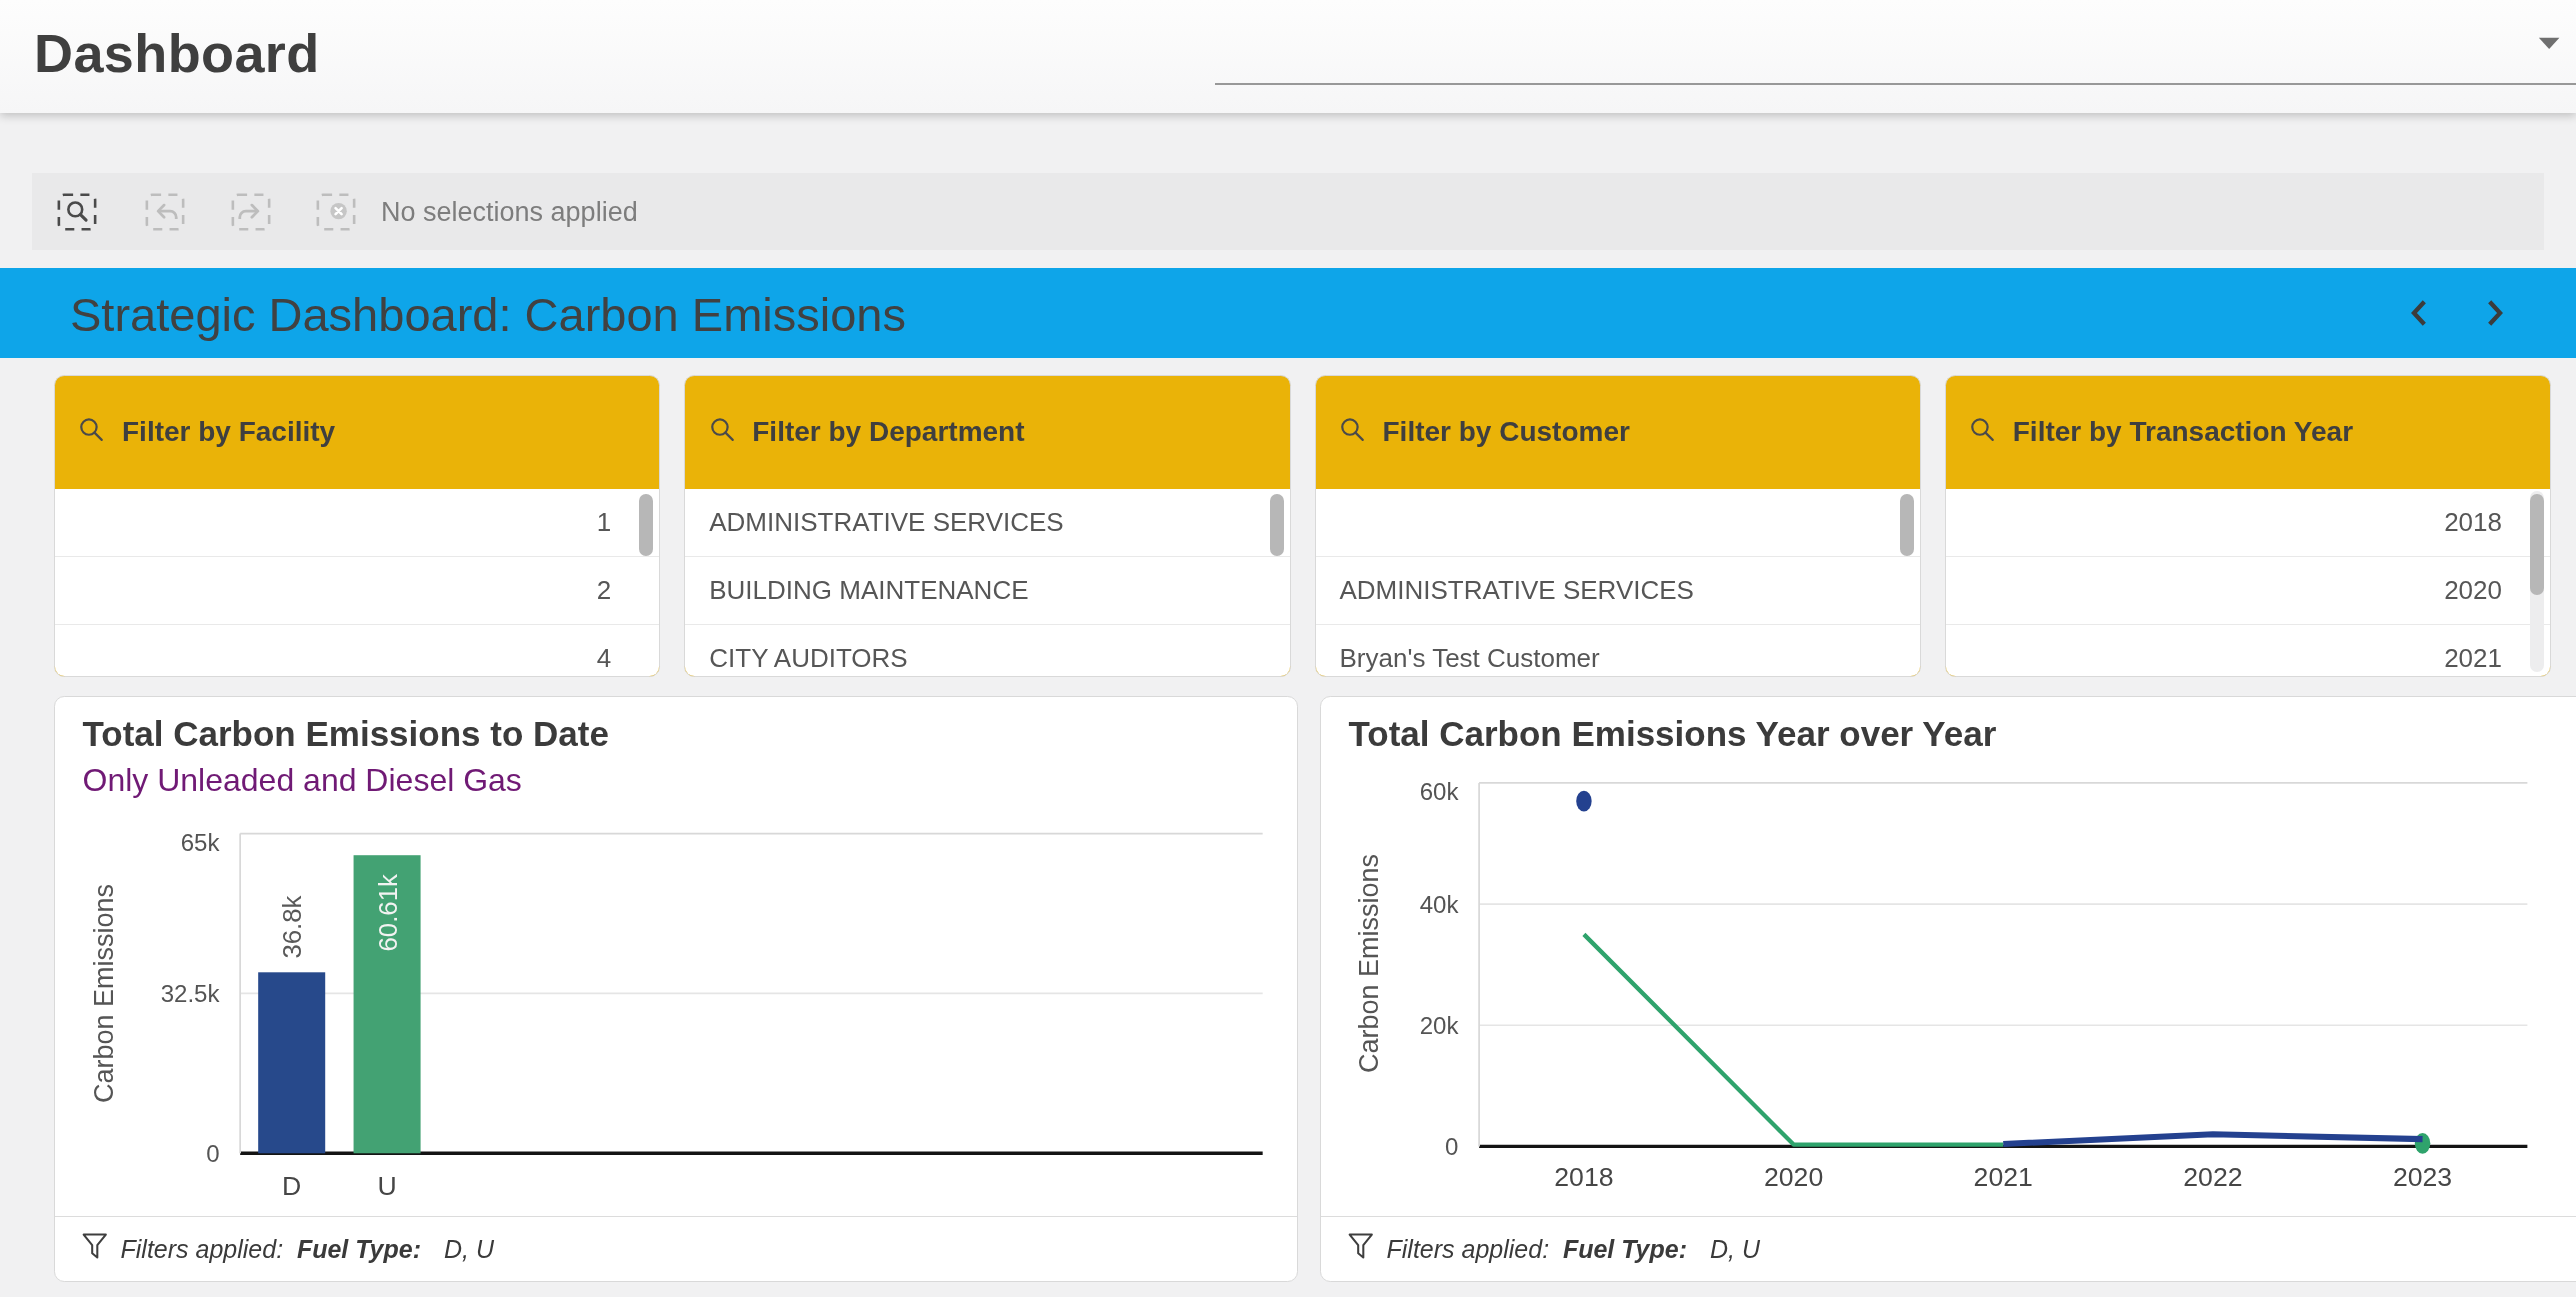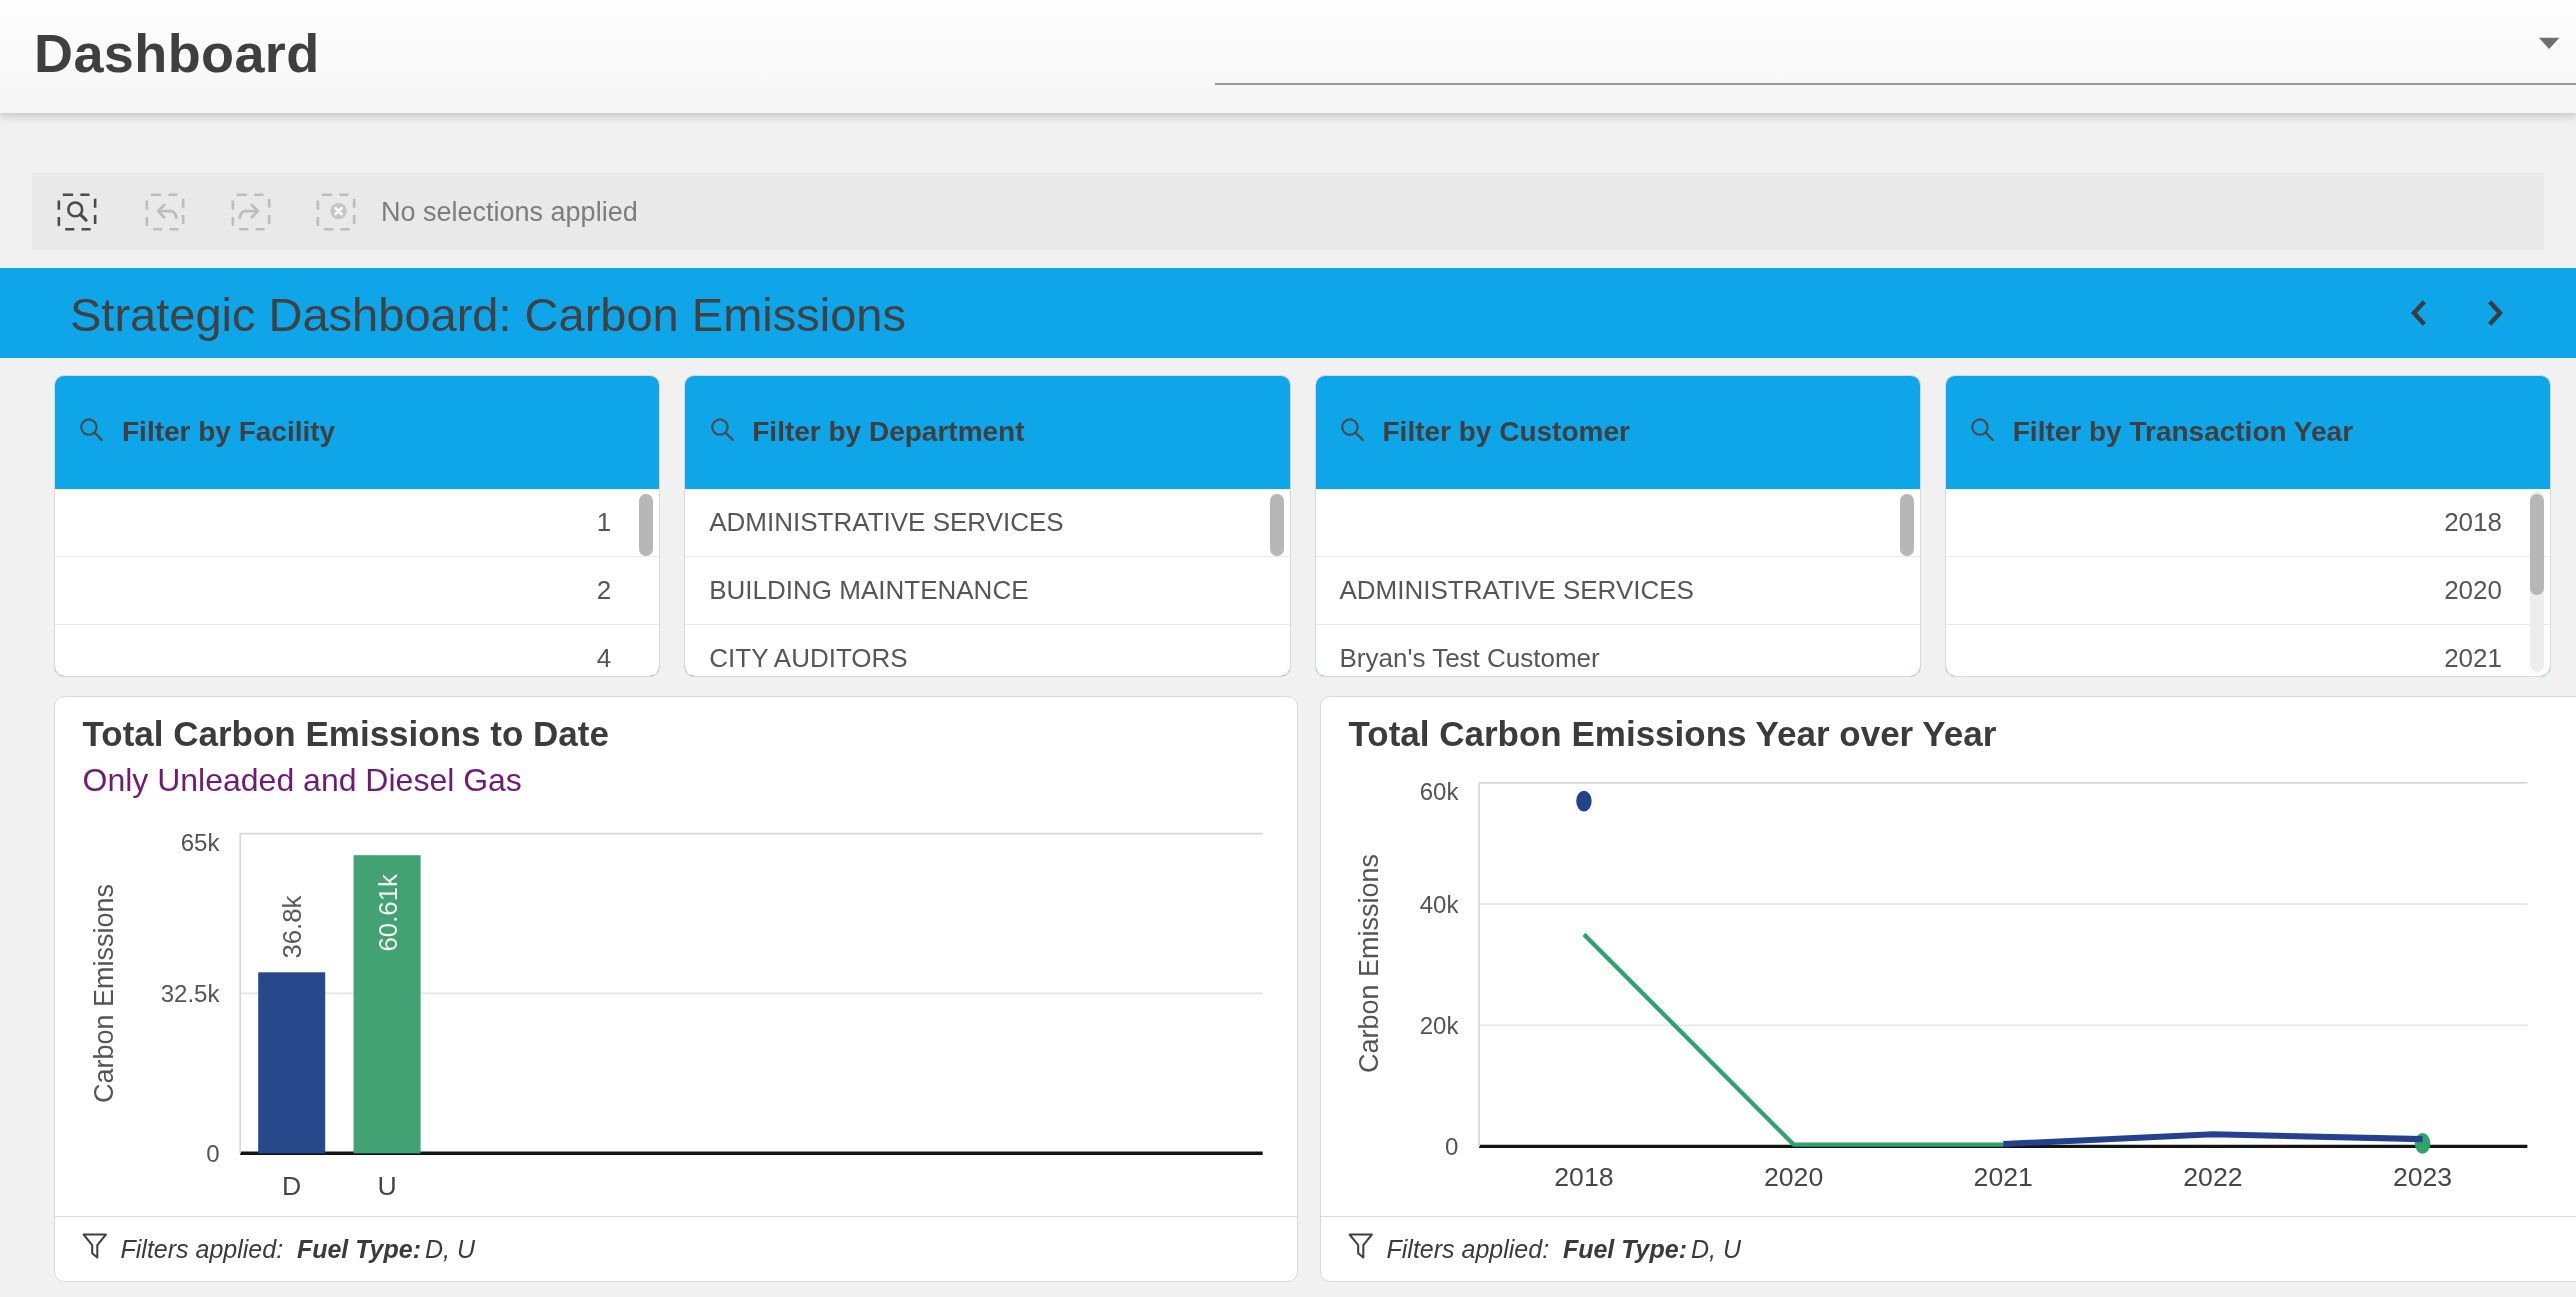--- a/index.html
+++ b/index.html
@@ -20,21 +20,21 @@
   .sel-status{position:absolute;left:349px;top:0;height:77px;line-height:79px;font-size:27px;color:#7d7d7d;}
 
   
   .title-band{position:absolute;left:0;top:268px;width:2576px;height:90px;background:#0ea5e9;}
   .sheet-title{position:absolute;left:70px;top:0;height:90px;line-height:93px;font-size:47px;font-weight:500;color:#414141;}
   .nav-chevron{position:absolute;top:26px;width:38px;height:38px;cursor:pointer;}
 
   
   .filter-row{position:absolute;left:54px;top:375px;width:2497px;height:302px;
     display:grid;grid-template-columns:repeat(4,1fr);grid-gap:24px;}
-  .fcard{position:relative;background:#0ea5e9;border:1.7px solid #d9d9d9;border-radius:10.3px;overflow:hidden;padding-left:16px;}
+  .fcard{position:relative;background:#eab308;border:1.7px solid #d9d9d9;border-radius:10.3px;overflow:hidden;padding-left:16px;}
   .fhead-icon{position:absolute;left:22.3px;top:40px;}
   .fhead-title{position:absolute;left:67px;top:40px;font-size:28px;font-weight:bold;color:#3f3f3f;}
   .flist{position:absolute;left:0;right:0;top:113px;bottom:0;}
   .frow{height:67px;border-bottom:1.7px solid #e9e9e9;display:flex;align-items:center;
     padding:0 48px 0 24px;font-size:26px;color:#565656;cursor:pointer;background:#fff;}
   .frow.right{justify-content:flex-end;}
   .scroll-track{position:absolute;right:6px;top:115px;bottom:4.3px;width:13.8px;background:#ededee;border-radius:6.9px;}
   .scroll-thumb{position:absolute;right:6px;top:118px;width:13.8px;height:62px;background:#b7b7b7;border-radius:6.9px;cursor:pointer;}
   .scroll-thumb.tall{height:101px;}
 
@@ -48,21 +48,21 @@
   #bar-ylabel{left:-80px;top:281px;}
   #line-ylabel{left:-81px;top:251px;}
   .chart-svg{position:absolute;left:0;top:0;}
   .tick{font-family:"Liberation Sans",sans-serif;font-size:28px;fill:#545454;}
   .cat{font-family:"Liberation Sans",sans-serif;font-size:31px;fill:#464646;}
   .vlab{font-family:"Liberation Sans",sans-serif;font-size:30px;}
   .chart-footer{position:absolute;left:0;right:0;bottom:0;height:64px;border-top:1.7px solid #dcdcdc;
     display:flex;align-items:center;padding-left:26px;font-size:25px;font-style:italic;color:#3a3a3a;}
   .chart-footer .ftxt{margin-left:12px;}
   .chart-footer .ffield{font-weight:bold;margin-left:13.8px;}
-  .chart-footer .fvals{margin-left:4px;}
+  .chart-footer .fvals{margin-left:23px;}
 </style>
 </head>
 <body>
 
 <div class="page">
 
   <div class="app-header">
     <div class="app-title">Dashboard</div>
     <div class="sheet-select">
       <span class="caret">

